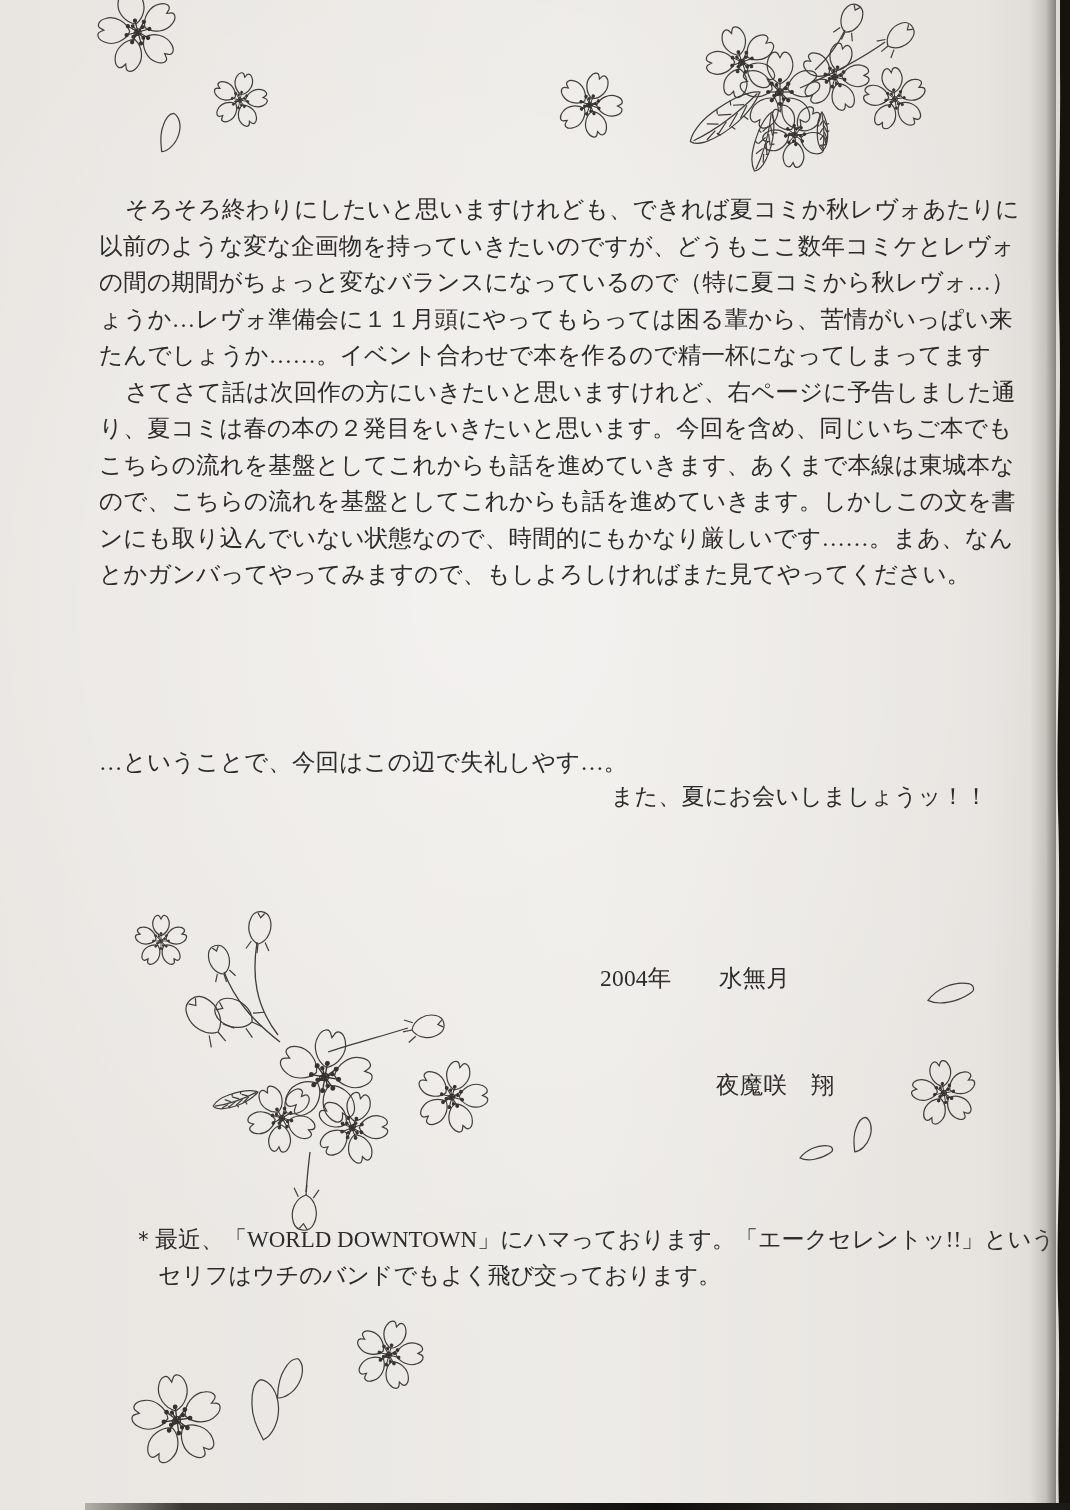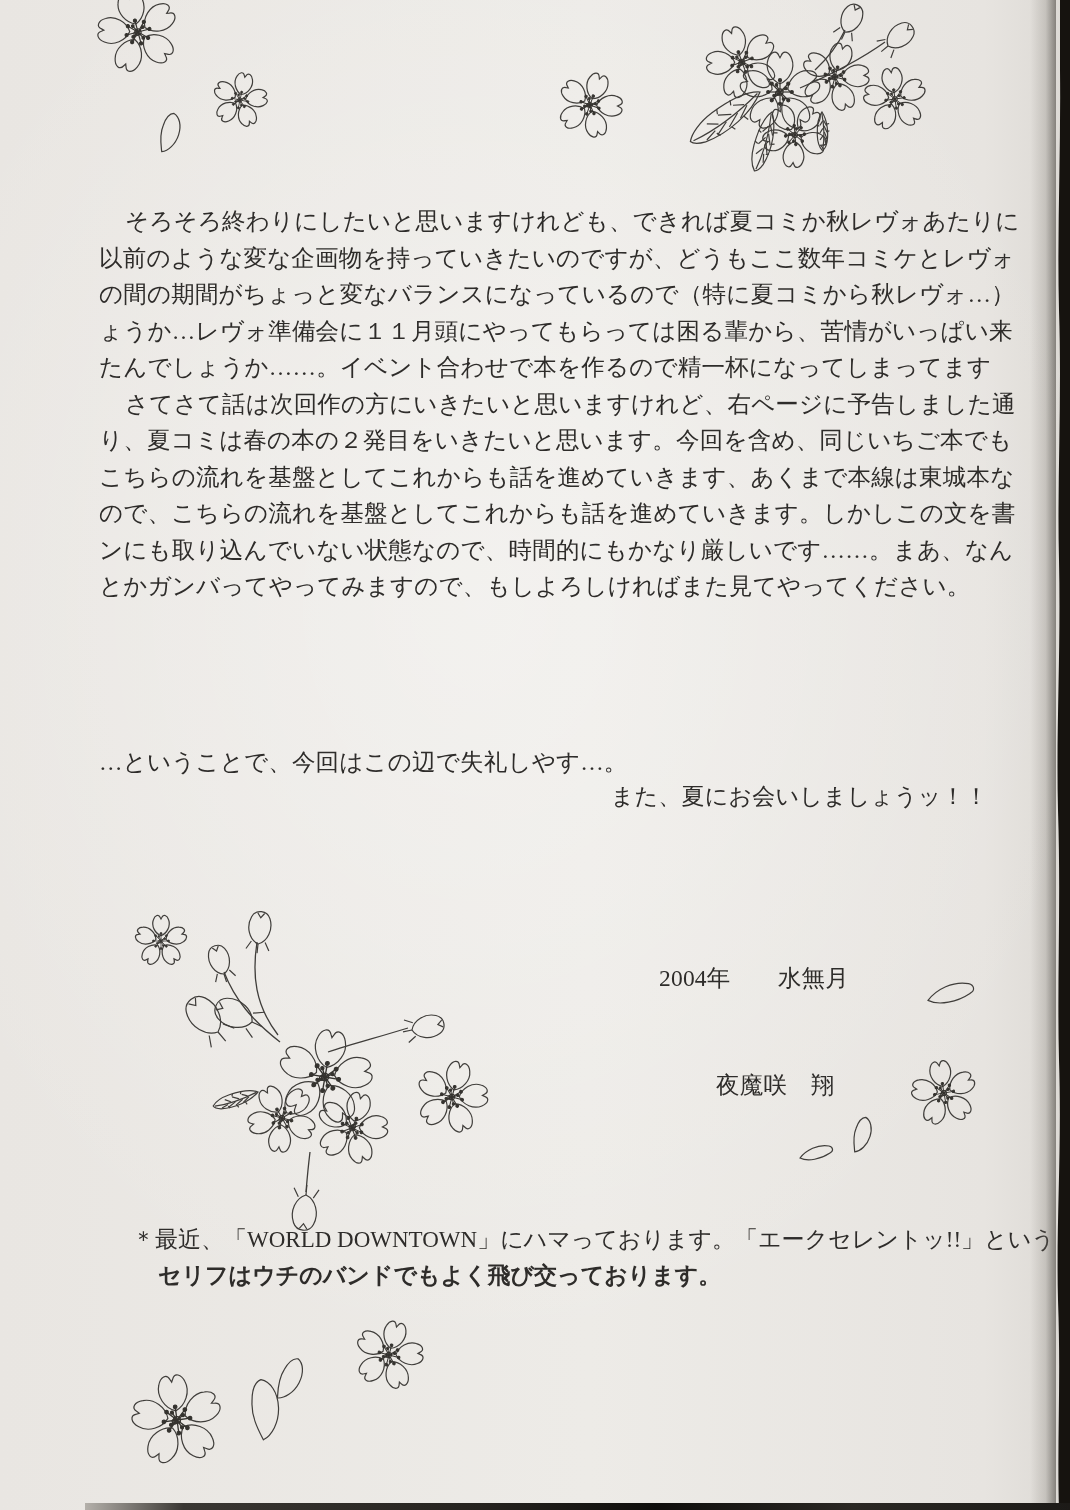--- a/index.html
+++ b/index.html
@@ -6,30 +6,30 @@
   body{width:1070px;height:1510px;overflow:hidden;background:#d8d5d1;}
   .page{
     position:absolute;left:0;top:0;width:1070px;height:1510px;
     background:
       radial-gradient(ellipse 900px 1100px at 45% 40%, rgba(255,255,255,.35), rgba(255,255,255,0) 70%),
       linear-gradient(to right,#e9e6e2 0%,#edebe7 55%,#e7e4e0 92%,#dcd9d4 100%);
     font-family:"Liberation Serif","DejaVu Serif",serif;
     color:#2e2c2a;
   }
   .txt{position:absolute;white-space:nowrap;font-size:23.5px;letter-spacing:0.2px;}
-  .body-block{position:absolute;left:99px;top:203px;width:900px;}
+  .body-block{position:absolute;left:99px;top:191px;width:900px;}
   .line{height:36.5px;line-height:36.5px;font-size:23.5px;letter-spacing:0.2px;white-space:nowrap;}
   .indent{text-indent:26px;}
   .closing-1{left:99px;top:746px;text-align:center;}
   .closing-2{right:82px;top:781px;font-size:23px;}
-  .date-line{left:659px;top:962px;}
+  .date-line{left:600px;top:962px;}
   .sig-line{left:716px;top:1069px;}
   .footnote{position:absolute;left:132px;top:1222px;}
   .fn-line{height:35.5px;line-height:35.5px;font-size:23px;white-space:nowrap;}
-  .fn-line + .fn-line{margin-left:26px;font-weight:bold;}
+  .fn-line + .fn-line{margin-left:26px;}
   .deco{position:absolute;left:0;top:0;pointer-events:none;}
   .edge-shadow-right{
     position:absolute;top:0;right:14px;width:26px;height:1510px;
     background:linear-gradient(to right,rgba(120,115,108,0) 0%,rgba(120,115,108,.25) 60%,rgba(60,56,50,.55) 100%);
   }
   .edge-band-right{position:absolute;top:0;right:0;width:16px;height:1510px;}
   .edge-band-bottom{
     position:absolute;left:85px;right:0;bottom:0;height:7px;
     background:linear-gradient(to right,#b4b0aa 0%,#3a3733 10%,#26231f 40%,#0f0e0c 58%,#2b2824 78%,#1c1a17 100%);
   }

